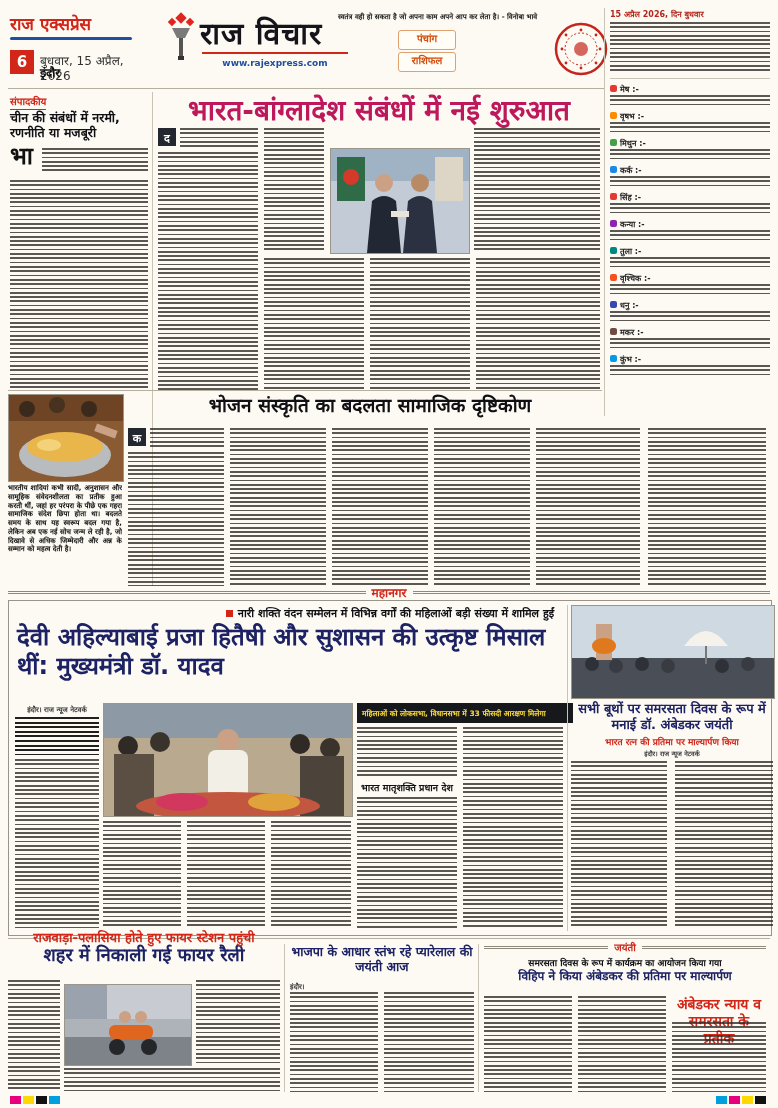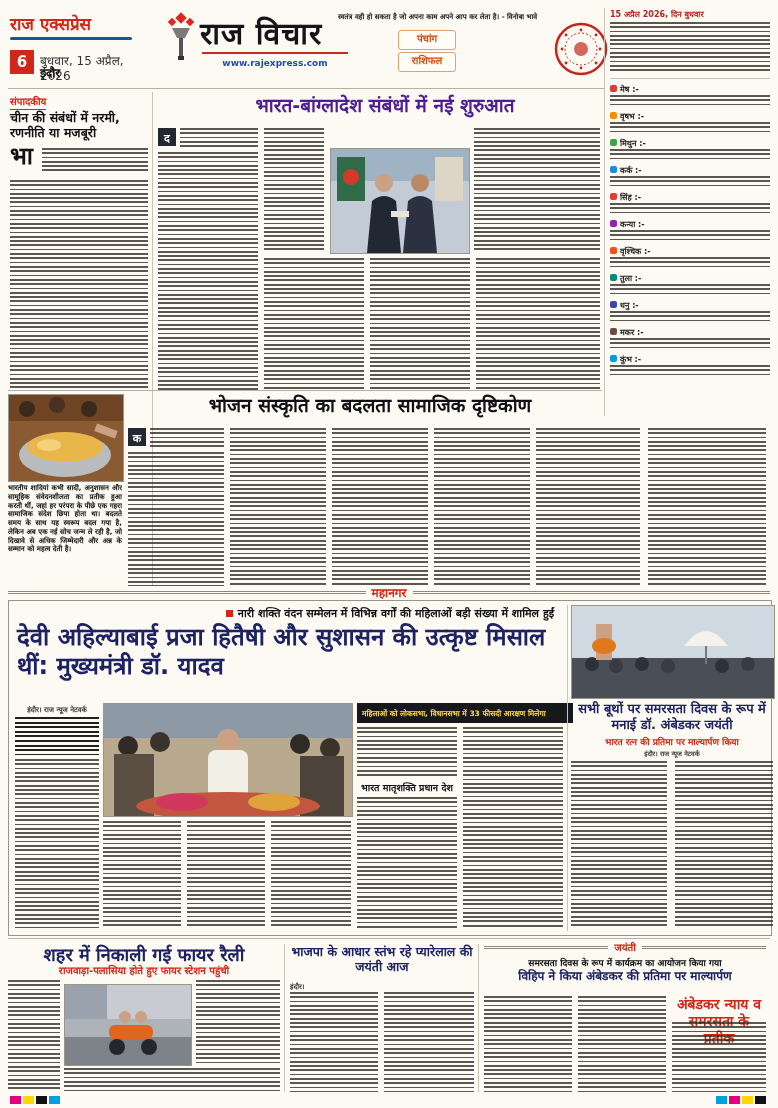--- a/index.html
+++ b/index.html
@@ -125,29 +125,29 @@
         </div>
         <div class="zodiac-item">
           <div class="z-head">
             <span class="z-dot" style="background: rgb(142, 36, 170);"></span>
             <span class="z-name">कन्या :-</span>
           </div>
           <div class="sim z-body"></div>
         </div>
         <div class="zodiac-item">
           <div class="z-head">
+            <span class="z-dot" style="background: rgb(0, 137, 123);"></span>
+            <span class="z-name">तुला :-</span>
+          </div>
+          <div class="sim z-body"></div>
+        </div>
+        <div class="zodiac-item">
+          <div class="z-head">
             <span class="z-dot" style="background: rgb(244, 81, 30);"></span>
             <span class="z-name">वृश्चिक :-</span>
-          </div>
-          <div class="sim z-body"></div>
-        </div>
-        <div class="zodiac-item">
-          <div class="z-head">
-            <span class="z-dot" style="background: rgb(0, 137, 123);"></span>
-            <span class="z-name">तुला :-</span>
           </div>
           <div class="sim z-body"></div>
         </div>
         <div class="zodiac-item">
           <div class="z-head">
             <span class="z-dot" style="background: rgb(57, 73, 171);"></span>
             <span class="z-name">धनु :-</span>
           </div>
           <div class="sim z-body"></div>
         </div>
@@ -168,21 +168,21 @@
       </div>
   </div>
 
   <div class="abs red" style="left:10px;top:94px;font-size:10px;font-weight:bold;border-bottom:1px solid #d22619;padding-bottom:1px">संपादकीय</div>
   <div class="abs headline" style="left:10px;top:110px;width:138px;font-size:12.5px;color:#101014">चीन की संबंधों में नरमी, रणनीति या मजबूरी</div>
   <div class="abs" style="left:10px;top:144px;font-size:24px;font-weight:bold;color:#111;line-height:1">भा</div>
   <div class="sim abs" style="left:42px;top:148px;width:106px;height:26px"></div>
   <div class="sim abs" style="left:10px;top:180px;width:138px;height:208px"></div>
   <div class="vr" style="left:152px;top:92px;height:494px"></div>
 
-  <div class="abs headline center" style="left:164px;top:94px;width:442px;font-size:19px;color:#4c1d95">भारत-बांग्लादेश संबंधों में नई शुरुआत</div>
+  <div class="abs headline center" style="left:158px;top:94px;width:442px;font-size:28px;color:#be185d">भारत-बांग्लादेश संबंधों में नई शुरुआत</div>
   <div class="dropbox" style="left:158px;top:128px;width:18px;height:18px">द</div>
   <div class="sim abs" style="left:180px;top:128px;width:78px;height:20px"></div>
   <div class="sim abs" style="left:158px;top:152px;width:100px;height:238px"></div>
   <div class="sim abs" style="left:264px;top:128px;width:60px;height:122px"></div>
   <div class="sim abs" style="left:474px;top:128px;width:126px;height:122px"></div>
   <div class="sim abs" style="left:264px;top:258px;width:100px;height:132px"></div>
   <div class="sim abs" style="left:370px;top:258px;width:100px;height:132px"></div>
   <div class="sim abs" style="left:476px;top:258px;width:124px;height:132px"></div>
 
   <div class="photo" style="left:330px;top:148px;width:138px;height:104px">
@@ -293,21 +293,21 @@
     <div class="abs byline center" style="left:562px;top:148px;width:202px;font-size:6.5px">इंदौर। राज न्यूज नेटवर्क</div>
     <div class="sim abs" style="left:562px;top:160px;width:96px;height:168px"></div>
     <div class="sim abs" style="left:666px;top:160px;width:98px;height:168px"></div>
   </div>
 
   <div class="hr" style="left:8px;top:938px;width:762px"></div>
   <div class="vr" style="left:284px;top:944px;height:148px"></div>
   <div class="vr" style="left:478px;top:944px;height:148px"></div>
 
   <div class="abs headline navy center" style="left:8px;top:944px;width:272px;font-size:18px">शहर में निकाली गई फायर रैली</div>
-  <div class="abs center red" style="left:8px;top:963px;width:272px;font-size:10px;font-weight:bold">राजवाड़ा-पलासिया होते हुए फायर स्टेशन पहुंची</div>
+  <div class="abs center red" style="left:8px;top:928px;width:272px;font-size:13px;font-weight:bold">राजवाड़ा-पलासिया होते हुए फायर स्टेशन पहुंची</div>
   <div class="sim abs" style="left:8px;top:980px;width:52px;height:112px"></div>
   <div class="photo" style="left:64px;top:984px;width:126px;height:80px">
     <svg viewBox="0 0 126 80">
       <rect width="126" height="80" fill="#aeb3b9"></rect>
       <rect width="126" height="34" fill="#c8ccd2"></rect>
       <rect width="42" height="34" fill="#9aa2ad"></rect>
       <rect y="52" width="126" height="28" fill="#7e838a"></rect>
       <rect x="44" y="40" width="44" height="14" rx="6" fill="#e0661f"></rect>
       <circle cx="52" cy="62" r="8" fill="#24262a"></circle>
       <circle cx="84" cy="62" r="8" fill="#24262a"></circle>

